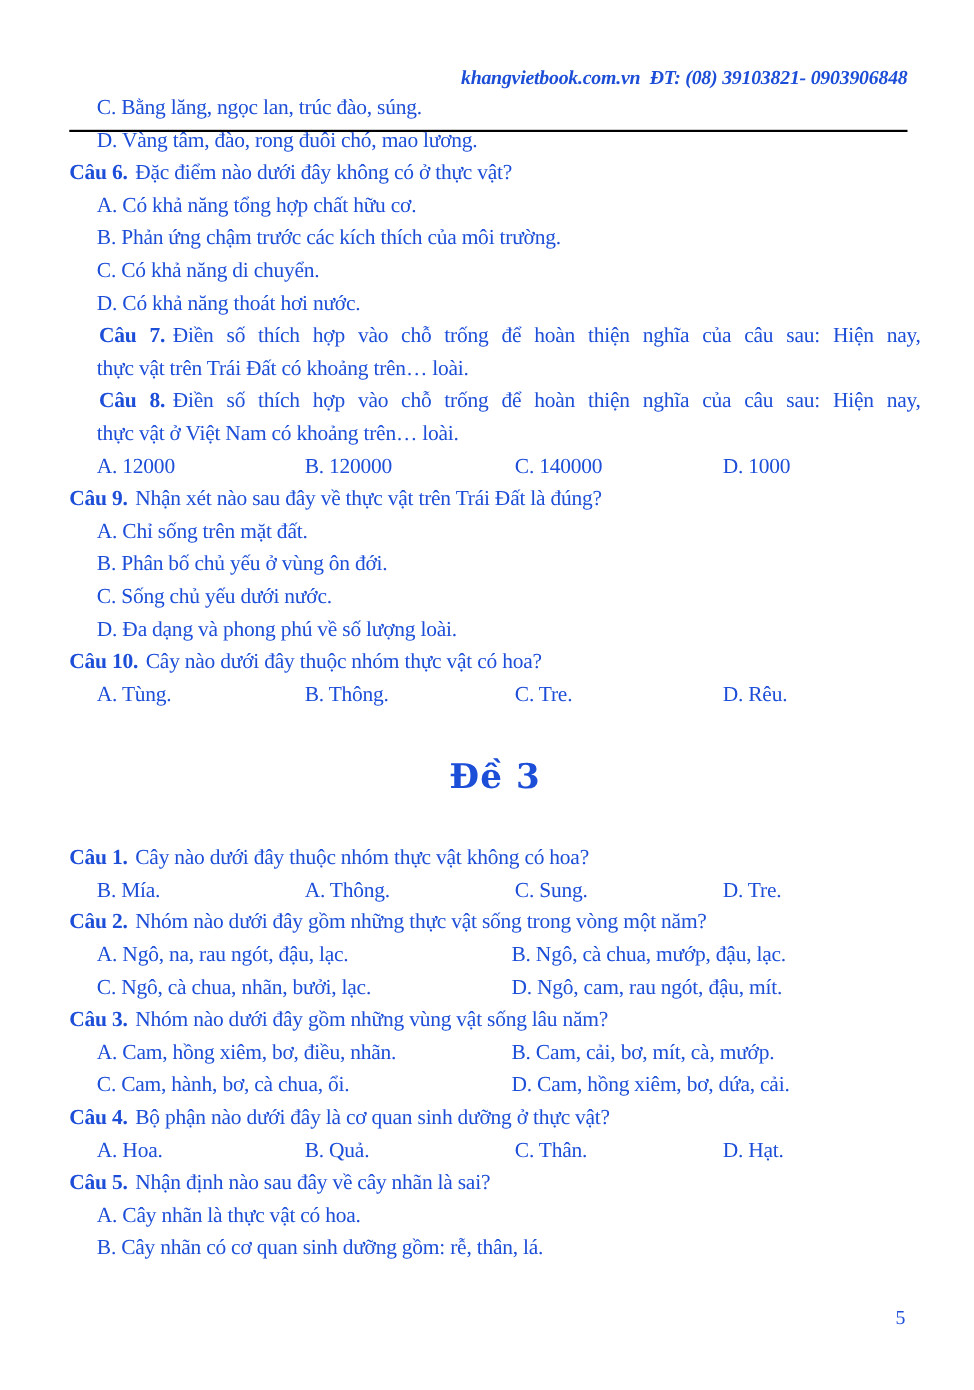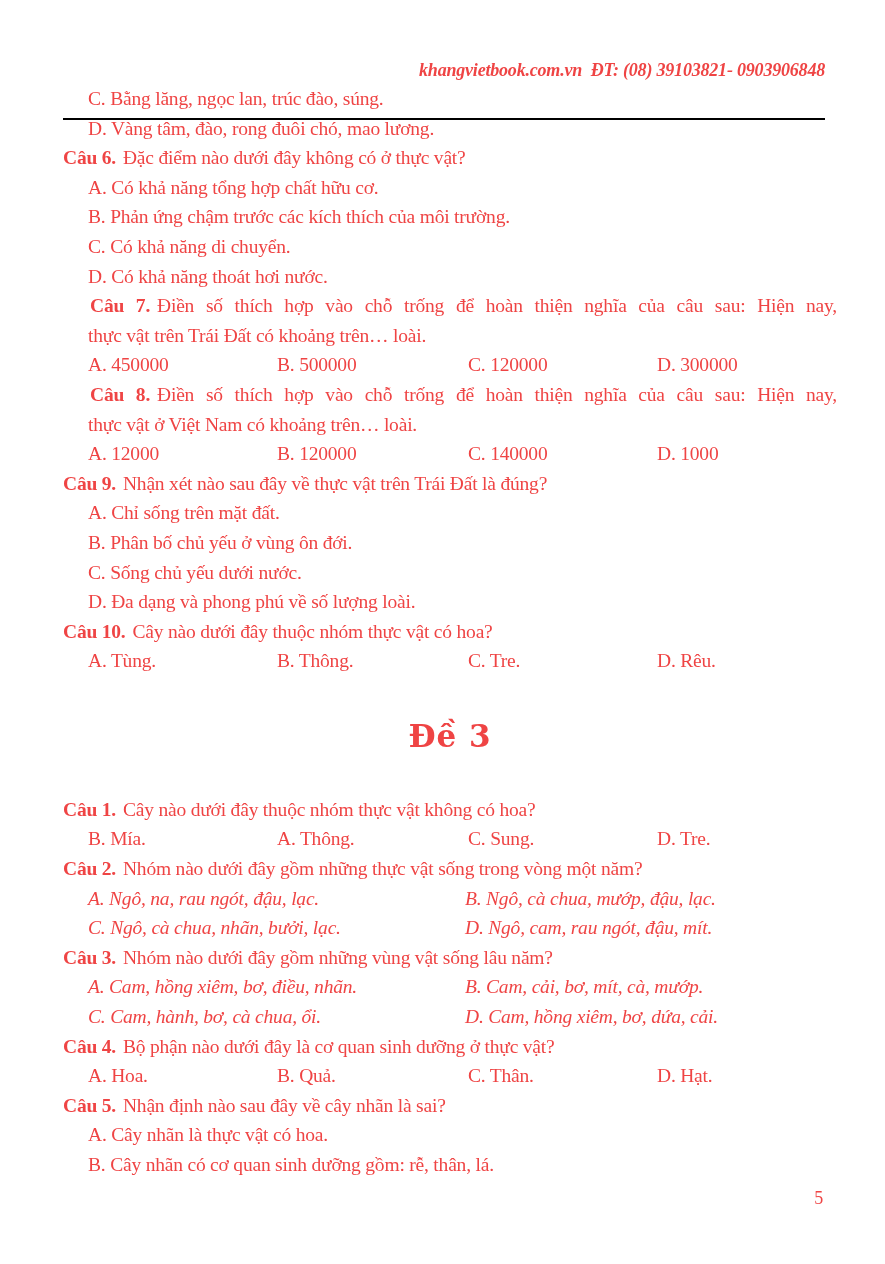--- a/index.html
+++ b/index.html
@@ -1,21 +1,21 @@
 <!DOCTYPE html>
 <html><head>
 <meta charset="utf-8">
 <style>
   html, body { margin: 0; padding: 0; background: #ffffff; }
   .page {
     position: relative;
     width: 885px;
     height: 1264px;
     background: #ffffff;
-    color: #ef4444;
+    color: #1d4ed8;
     font-family: "Liberation Serif", serif;
     font-size: 19.5px;
     line-height: 29.6px;
     letter-spacing: -0.2px;
     overflow: hidden;
     box-sizing: border-box;
     padding-left: 12px;
   }
   .header {
     position: absolute;
@@ -41,21 +41,20 @@
   .cont { padding-left: 25px; }
   .ql { font-weight: bold; margin-right: 7px; }
   .stretch { text-align: justify; text-align-last: justify; margin-left: 27px; }
   .row4 {
     display: grid;
     grid-template-columns: 189px 191px 189px auto;
   }
   .row2 {
     display: grid;
     grid-template-columns: 377px auto;
-    font-style: italic;
   }
   .section-title {
     margin: 39px 0 38px 0;
     text-align: center;
     font-family: "DejaVu Serif", serif;
     font-weight: bold;
     font-size: 31px;
     line-height: 42px;
     letter-spacing: 1px;
   }
@@ -85,26 +84,20 @@
     </div>
     <div class="line opt">A. Có khả năng tổng hợp chất hữu cơ.</div>
     <div class="line opt">B. Phản ứng chậm trước các kích thích của môi trường.</div>
     <div class="line opt">C. Có khả năng di chuyển.</div>
     <div class="line opt">D. Có khả năng thoát hơi nước.</div>
 
     <div class="line stretch">
       <span class="ql">Câu 7.</span><span>Điền số thích hợp vào chỗ trống để hoàn thiện nghĩa của câu sau: Hiện nay,</span>
     </div>
     <div class="line cont">thực vật trên Trái Đất có khoảng trên… loài.</div>
-    <div class="line opt row4">
-      <span>A. 450000</span>
-      <span>B. 500000</span>
-      <span>C. 120000</span>
-      <span>D. 300000</span>
-    </div>
 
     <div class="line stretch">
       <span class="ql">Câu 8.</span><span>Điền số thích hợp vào chỗ trống để hoàn thiện nghĩa của câu sau: Hiện nay,</span>
     </div>
     <div class="line cont">thực vật ở Việt Nam có khoảng trên… loài.</div>
     <div class="line opt row4">
       <span>A. 12000</span>
       <span>B. 120000</span>
       <span>C. 140000</span>
       <span>D. 1000</span>

